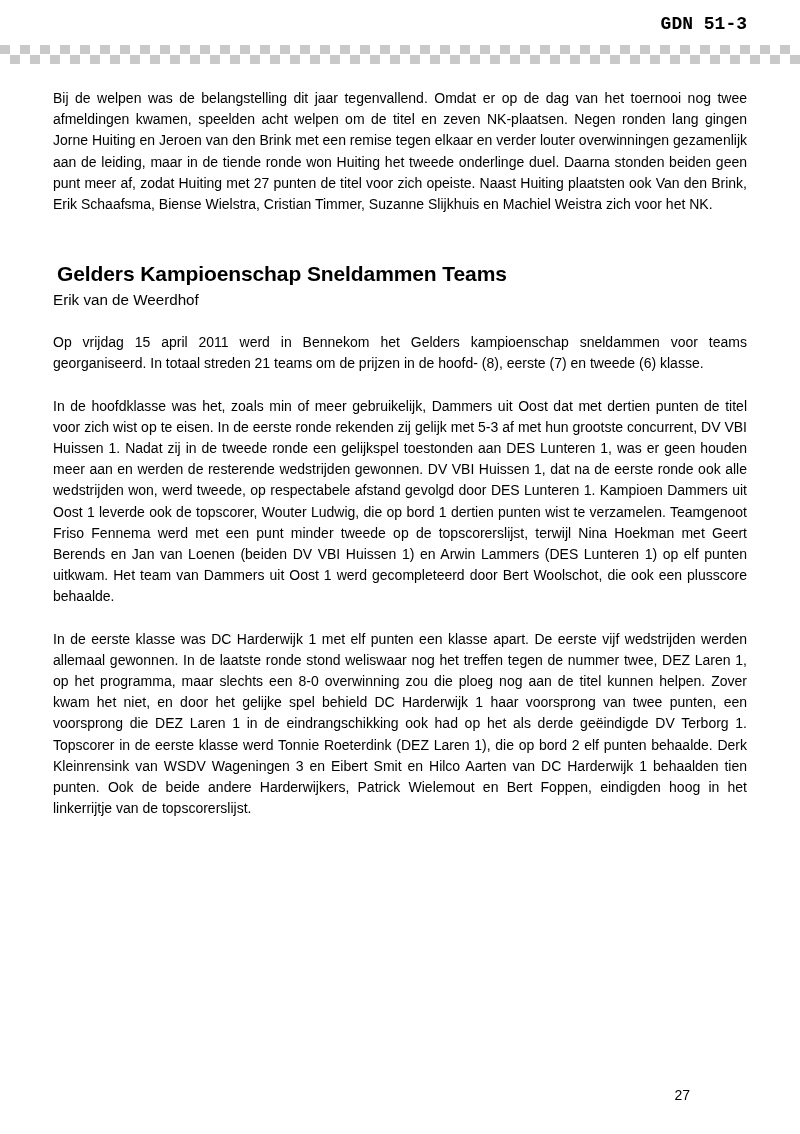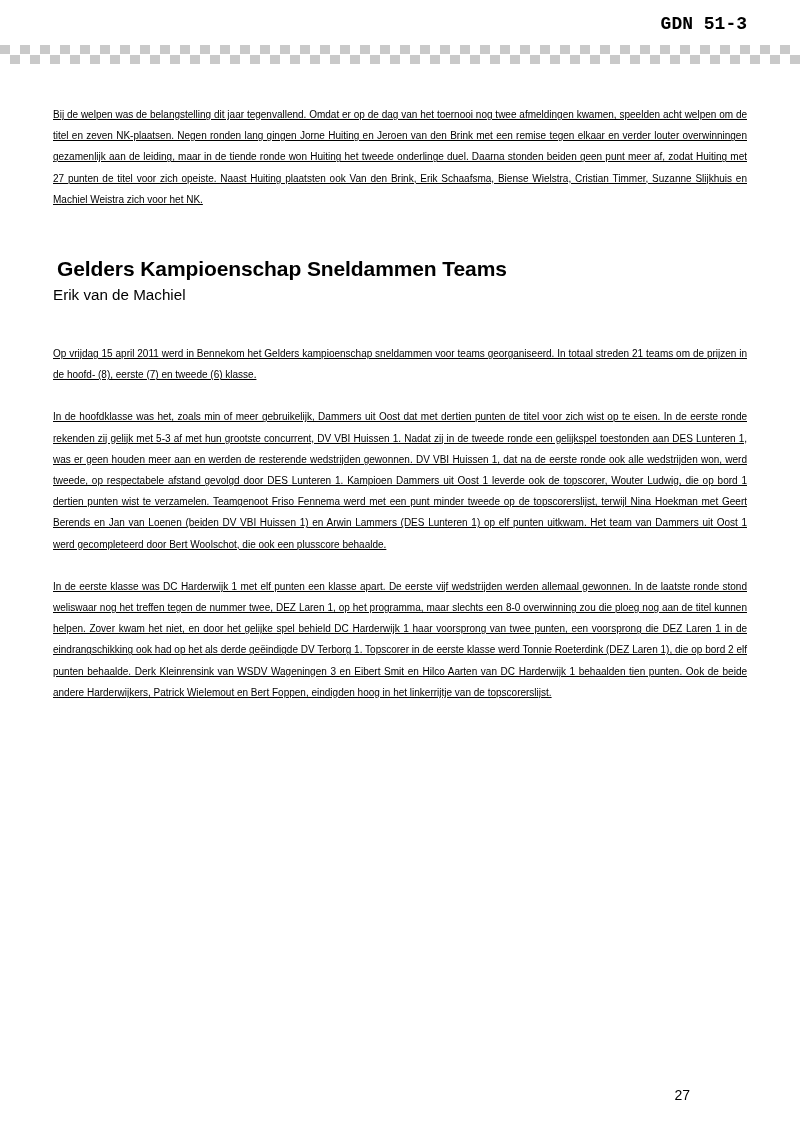--- a/index.html
+++ b/index.html
@@ -72,27 +72,26 @@
 
   
   .content {
     position: absolute;
     left: 53px;
     top: 88px;
     width: 694px;
   }
 
   p.para {
-    margin: 16px 0 0 0;
-    font-size: 10px;
+    margin: 0 0 0 0;
+    font-size: 14px;
     line-height: 21.2px;
     text-align: justify;
     text-justify: inter-word;
     hyphens: none;
-    text-decoration: underline;
   }
   p.para + p.para {
     margin-top: 21px;
   }
 
   .section-heading {
     margin: 4px;
     font-size: 21px;
     font-weight: bold;
     line-height: 25px;
@@ -138,21 +137,21 @@
   </div>
 
   <div class="content">
 
     <p class="para">Bij de welpen was de belangstelling dit jaar tegenvallend. Omdat er op de dag van het toernooi nog twee afmeldingen kwamen, speelden acht welpen om de titel en zeven NK-plaatsen. Negen ronden lang gingen Jorne Huiting en Jeroen van den Brink met een remise tegen elkaar en verder louter overwinningen gezamenlijk aan de leiding, maar in de tiende ronde won Huiting het tweede onderlinge duel. Daarna stonden beiden geen punt meer af, zodat Huiting met 27 punten de titel voor zich opeiste. Naast Huiting plaatsten ook Van den Brink, Erik Schaafsma, Biense Wielstra, Cristian Timmer, Suzanne Slijkhuis en Machiel Weistra zich voor het NK.</p>
 
     <div class="spacer-before-heading"></div>
 
     <h2 class="section-heading">Gelders Kampioenschap Sneldammen Teams</h2>
 
-    <div class="byline">Erik van de Machiel</div>
+    <div class="byline">Erik van de Weerdhof</div>
 
     <div class="spacer-after-byline"></div>
 
     <p class="para">Op vrijdag 15 april 2011 werd in Bennekom het Gelders kampioenschap sneldammen voor teams georganiseerd. In totaal streden 21 teams om de prijzen in de hoofd- (8), eerste (7) en tweede (6) klasse.</p>
 
     <p class="para">In de hoofdklasse was het, zoals min of meer gebruikelijk, Dammers uit Oost dat met dertien punten de titel voor zich wist op te eisen. In de eerste ronde rekenden zij gelijk met 5-3 af met hun grootste concurrent, DV VBI Huissen 1. Nadat zij in de tweede ronde een gelijkspel toestonden aan DES Lunteren 1, was er geen houden meer aan en werden de resterende wedstrijden gewonnen. DV VBI Huissen 1, dat na de eerste ronde ook alle wedstrijden won, werd tweede, op respectabele afstand gevolgd door DES Lunteren 1. Kampioen Dammers uit Oost 1 leverde ook de topscorer, Wouter Ludwig, die op bord 1 dertien punten wist te verzamelen. Teamgenoot Friso Fennema werd met een punt minder tweede op de topscorerslijst, terwijl Nina Hoekman met Geert Berends en Jan van Loenen (beiden DV VBI Huissen 1) en Arwin Lammers (DES Lunteren 1) op elf punten uitkwam. Het team van Dammers uit Oost 1 werd gecompleteerd door Bert Woolschot, die ook een plusscore behaalde.</p>
 
     <p class="para">In de eerste klasse was DC Harderwijk 1 met elf punten een klasse apart. De eerste vijf wedstrijden werden allemaal gewonnen. In de laatste ronde stond weliswaar nog het treffen tegen de nummer twee, DEZ Laren 1, op het programma, maar slechts een 8-0 overwinning zou die ploeg nog aan de titel kunnen helpen. Zover kwam het niet, en door het gelijke spel behield DC Harderwijk 1 haar voorsprong van twee punten, een voorsprong die DEZ Laren 1 in de eindrangschikking ook had op het als derde geëindigde DV Terborg 1. Topscorer in de eerste klasse werd Tonnie Roeterdink (DEZ Laren 1), die op bord 2 elf punten behaalde. Derk Kleinrensink van WSDV Wageningen 3 en Eibert Smit en Hilco Aarten van DC Harderwijk 1 behaalden tien punten. Ook de beide andere Harderwijkers, Patrick Wielemout en Bert Foppen, eindigden hoog in het linkerrijtje van de topscorerslijst.</p>
 
   </div>

